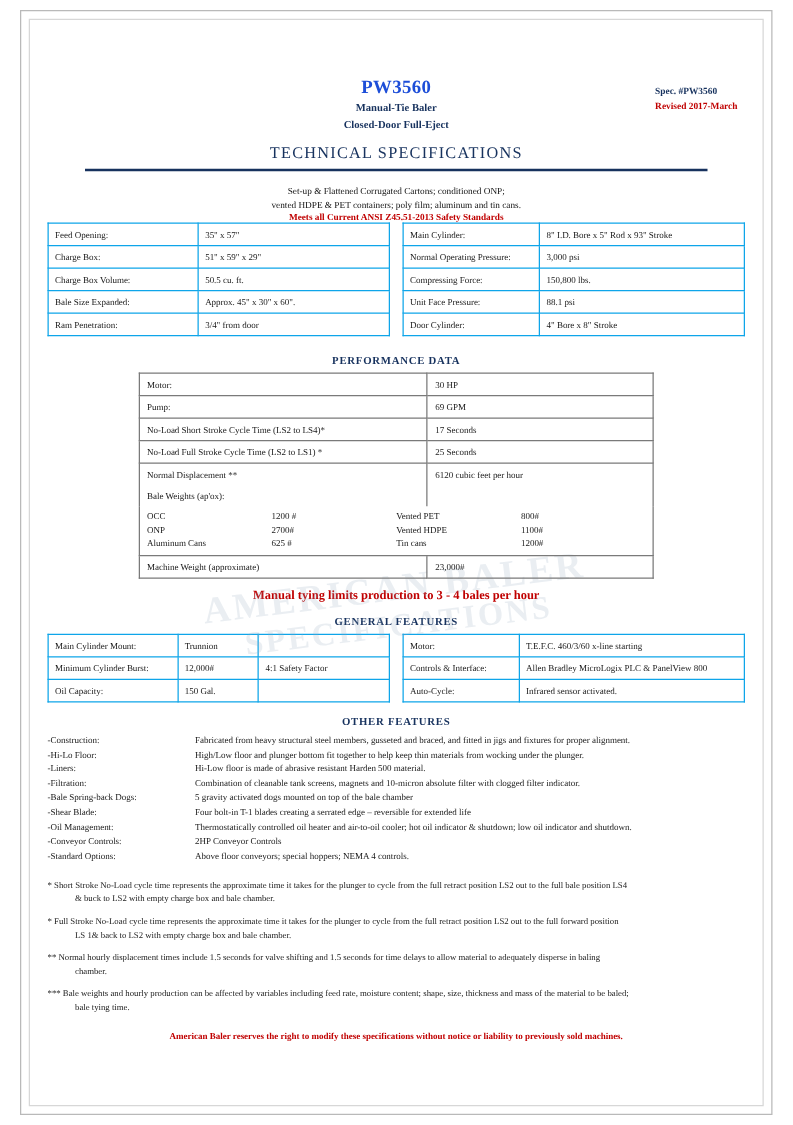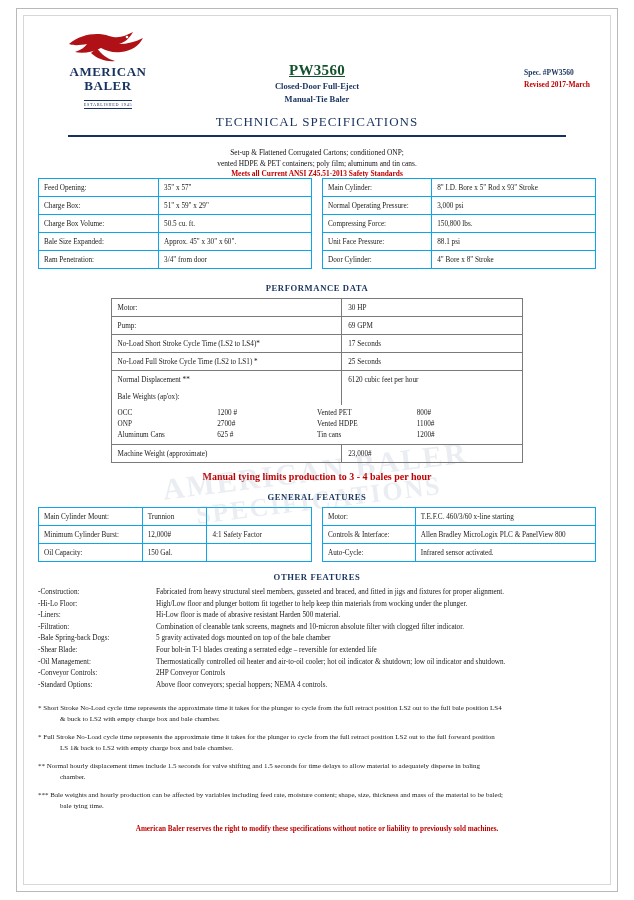--- a/index.html
+++ b/index.html
@@ -68,25 +68,24 @@
     display: inline-block;
   }
   .title-block {
     position: absolute;
     left: 0;
     right: 0;
     top: 36px;
     text-align: center;
   }
   .model {
-    color: #14532d;
+    color: #1d4ed8;
     font-weight: bold;
     font-size: 15px;
     letter-spacing: 0.3px;
-    text-decoration: underline;
   }
   .model-sub {
     color: #17325e;
     font-weight: bold;
     font-size: 8.5px;
     line-height: 11px;
     margin-top: 2px;
   }
   .spec-block {
     position: absolute;
@@ -230,37 +229,25 @@
 <div class="page">
   <div class="inner">
 
     <div class="watermark">
       <div class="w1">AMERICAN BALER</div>
       <div class="w2">SPECIFICATIONS</div>
     </div>
 
     <div class="header">
 
-      <div class="logo">
-        <span>
-          <svg width="82" height="34" viewBox="0 0 82 34">
-            <path d="M2 14 C14 4, 30 2, 42 6 C52 9, 58 6, 66 2 C62 9, 58 12, 52 14 C60 14, 68 12, 76 8 C72 16, 64 21, 54 22 C46 23, 40 21, 34 18 C26 22, 16 24, 8 22 C14 20, 18 17, 20 14 C14 15, 7 16, 2 14 Z" fill="#b01116"></path>
-            <path d="M30 18 C34 24, 40 29, 48 31 C40 32, 30 29, 24 23 Z" fill="#b01116"></path>
-            <circle cx="60" cy="7" r="1.3" fill="#ffffff"></circle>
-          </svg>
-        </span>
-        <div class="logo-text">AMERICAN</div>
-        <div class="logo-text l2">BALER</div>
-        <div class="logo-sub">ESTABLISHED 1945</div>
-      </div>
 
       <div class="title-block">
         <div class="model">PW3560</div>
+        <div class="model-sub">Manual-Tie Baler</div>
         <div class="model-sub">Closed-Door Full-Eject</div>
-        <div class="model-sub">Manual-Tie Baler</div>
       </div>
 
       <div class="spec-block">
         <div class="spec-line1">Spec. #PW3560</div>
         <div class="spec-line2">Revised 2017-March</div>
       </div>
     </div>
 
     <div class="tech-spec">TECHNICAL SPECIFICATIONS</div>
     <div class="rule"></div>

